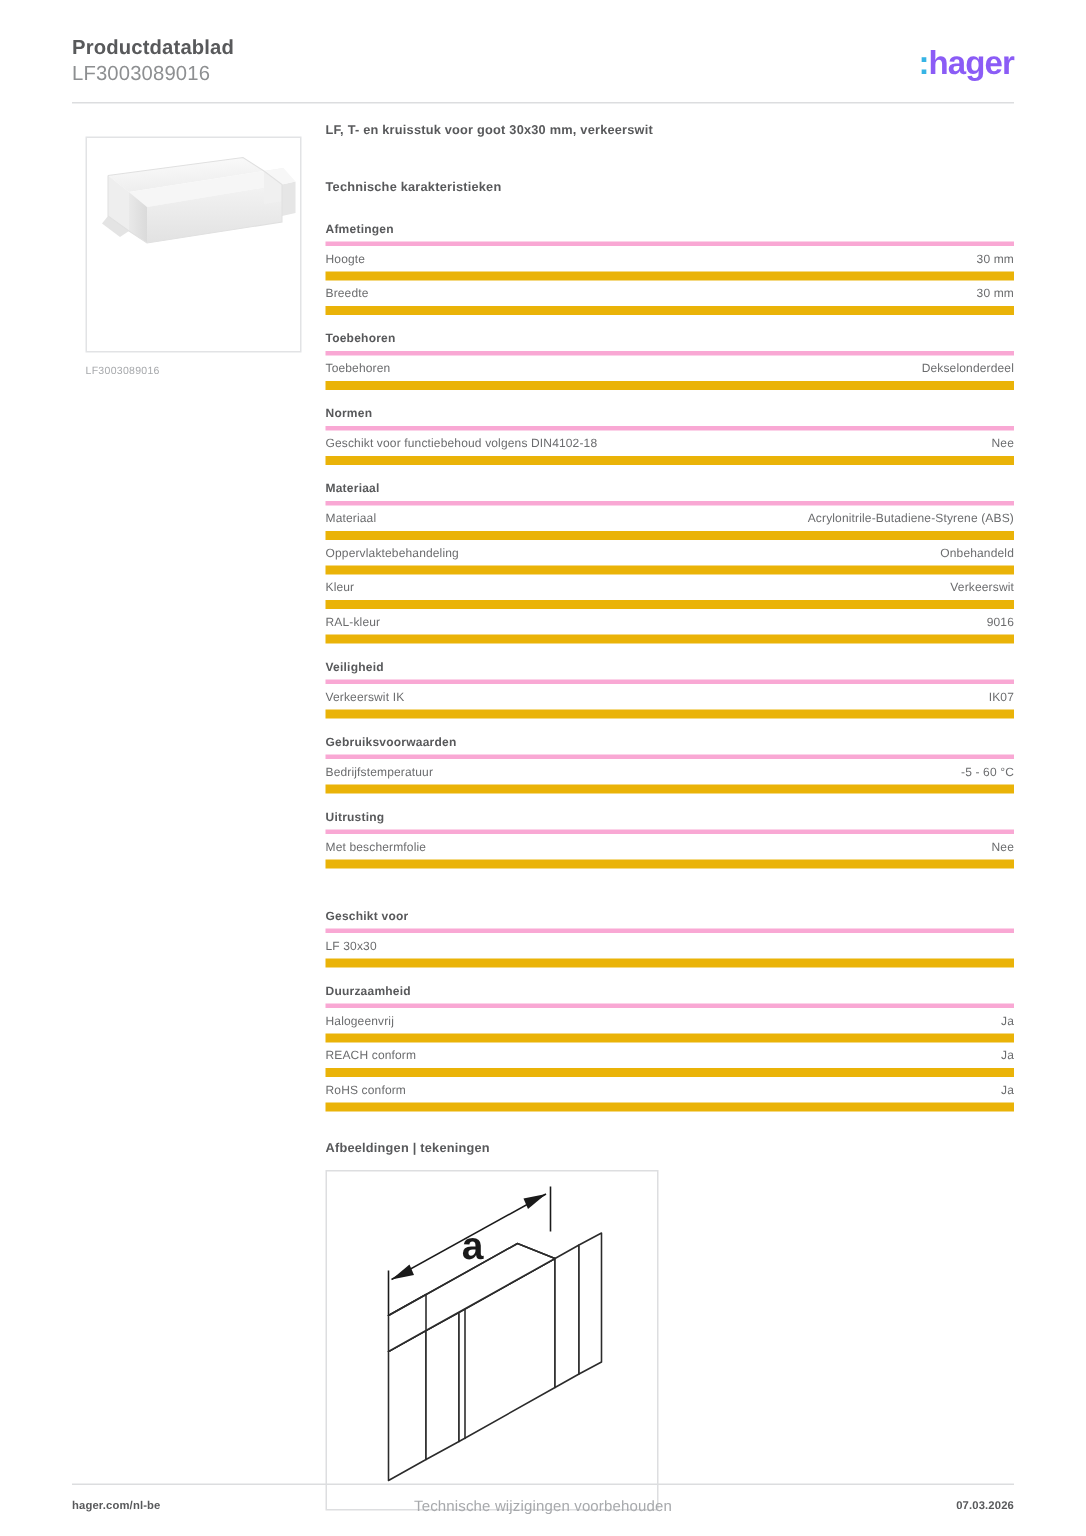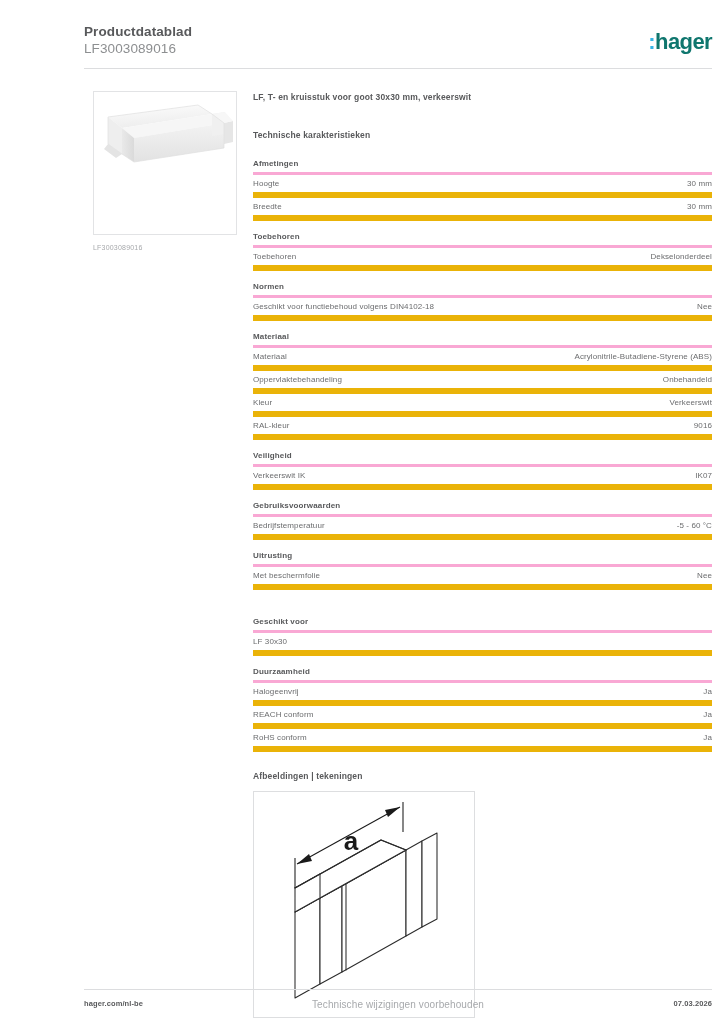--- a/index.html
+++ b/index.html
@@ -15,21 +15,20 @@
     color: #4a4a4a;
     -webkit-font-smoothing: antialiased;
   }
 
   .page {
     position: absolute;
     left: 0; top: 0;
     width: 684px;
     height: 1024px;
     overflow: hidden;
-    margin-left: 36px;
   }
 
   
   .header {
     position: absolute;
     left: 48px;
     top: 24px;
     width: 628px;
     height: 44px;
   }
@@ -58,21 +57,21 @@
     position: absolute;
     right: 0;
     top: 6px;
     font-size: 22px;
     font-weight: bold;
     letter-spacing: -0.6px;
     line-height: 24px;
     white-space: nowrap;
   }
   .logo .colon { color: #36b4e5; }
-  .logo .word  { color: #0f766e; text-align: center; }
+  .logo .word  { color: #8b5cf6; text-align: center; }
 
   .header-rule {
     position: absolute;
     left: 48px;
     top: 68px;
     width: 628px;
     height: 1px;
     background: #dcdddf;
   }
 
@@ -95,21 +94,21 @@
     font-size: 7px;
     color: #a7a9ac;
     letter-spacing: 0.2px;
     white-space: nowrap;
   }
 
   
   .content {
     position: absolute;
     left: 217px;
-    top: 91px;
+    top: 80px;
     width: 459px;
   }
   .product-name {
     font-size: 8.5px;
     font-weight: bold;
     color: #58595b;
     letter-spacing: 0.15px;
     line-height: 12px;
     margin: 0 0 26px 0;
   }

